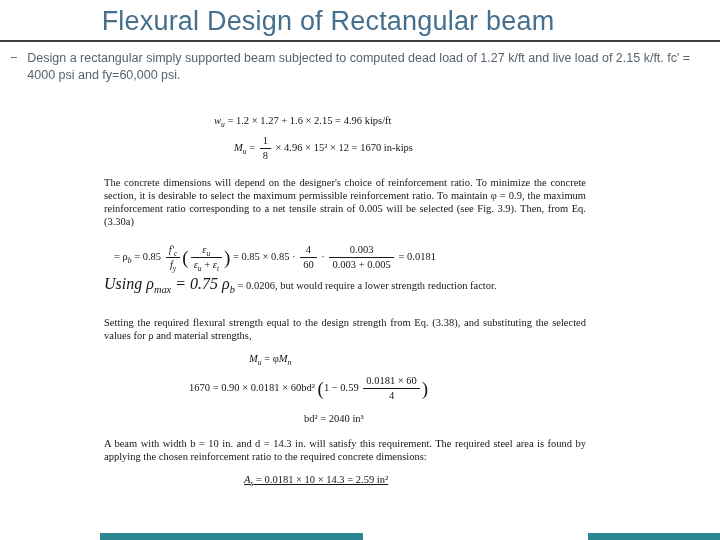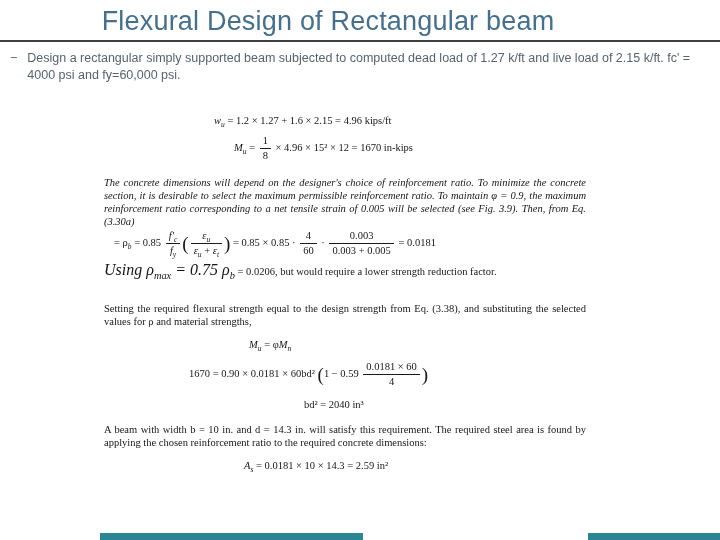--- a/index.html
+++ b/index.html
@@ -36,37 +36,37 @@
   }
   .bullet-dash{flex:0 0 auto;}
 
   .excerpt{
     position:absolute;left:104px;top:98px;width:482px;
     font-family:"Liberation Serif","DejaVu Serif",serif;
     font-size:10.5px;line-height:13px;color:#161616;
   }
   .para{margin:0;text-align:justify;}
   .para .lead-caps{font-weight:700;letter-spacing:0.5px;}
-  .mt14{margin-top:14px;font-style:italic;}
+  .mt14{margin-top:14px;}
   .mt24{margin-top:24px;}
   .mt12{margin-top:12px;}
 
   .eq{white-space:nowrap;}
   .eq .it{font-style:italic;}
   .eq sub{font-size:0.72em;font-style:italic;line-height:0;}
   .eq-wu{margin:10px 0 0 110px;}
   .eq-mu{margin:8px 0 0 130px;}
-  .eq-rho{margin:2px 0 0 10px;}
+  .eq-rho{margin:16px 0 0 10px;}
   .eq-using{margin:6px 0 0 0;white-space:normal;}
   .eq-using .big{font-size:16px;font-style:italic;}
   .eq-using .big sub{font-size:0.65em;}
   .eq-mn{margin:10px 0 0 145px;}
   .eq-1670{margin:10px 0 0 85px;}
   .eq-bd{margin:10px 0 0 200px;}
-  .eq-as{margin:10px 0 0 140px;}
+  .eq-as{margin:10px 0 0 140px;text-decoration:underline;}
   .fromwhich{margin-top:10px;}
 
   .frac{
     display:inline-block;text-align:center;vertical-align:middle;
     margin:0 2px;line-height:1.15;
   }
   .frac .num{display:block;padding:0 3px 1px;border-bottom:1px solid #1a1a1a;}
   .frac .den{display:block;padding:1px 3px 0;}
   .bigparen{font-size:19px;vertical-align:middle;font-weight:300;}
 

